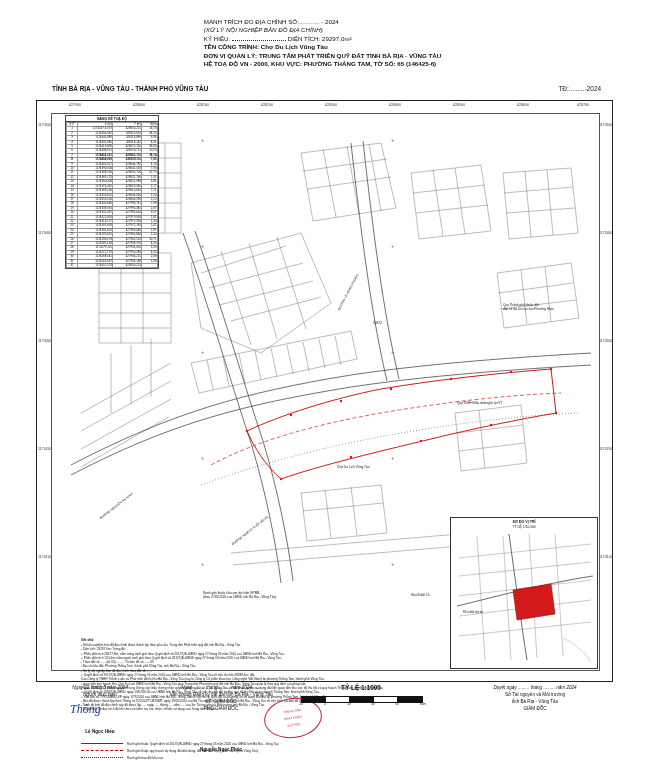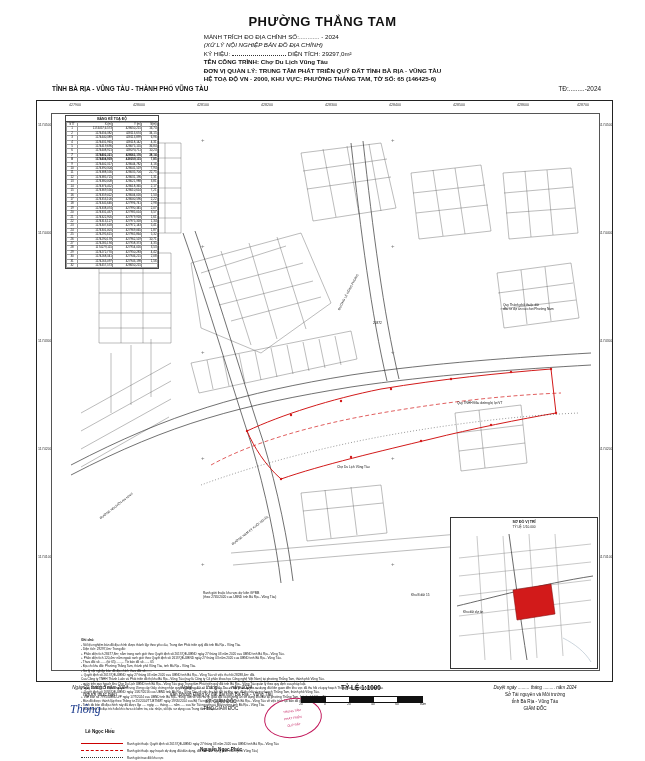--- a/index.html
+++ b/index.html
@@ -83,21 +83,20 @@
 
   .smalltxt{position:absolute;font-size:3.2px;line-height:4px;color:#111;}
   .vert{transform-origin:left top;}
 </style>
 </head>
 <body>
 
 <div class="page">
 
   <div class="hdr">
-    <div class="title">PHƯỜNG THẮNG TAM</div>
     <div class="hdr-lines">
       <div>MẢNH TRÍCH ĐO ĐỊA CHÍNH SỐ:............ - 2024</div>
       <div class="hdr-sub">(XỬ LÝ NỘI NGHIỆP BẢN ĐỒ ĐỊA CHÍNH)</div>
       <div>
         <span>KÝ HIỆU:</span>
         <span style="display:inline-block;width:54px;border-bottom:.4px dotted #333;"></span>
         <span>DIỆN TÍCH:</span>
         <span>29297,0m²</span>
       </div>
       <div class="b">TÊN CÔNG TRÌNH: Chợ Du Lịch Vũng Tàu</div>

